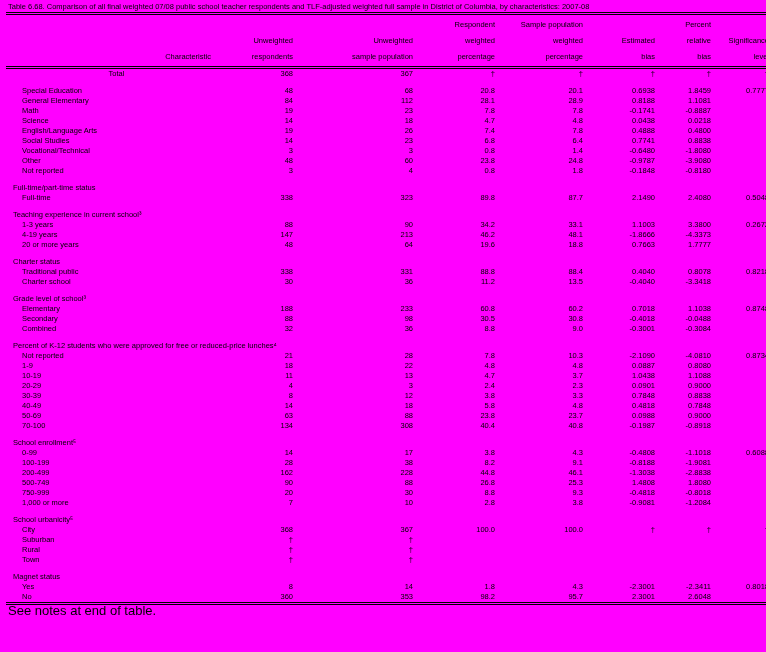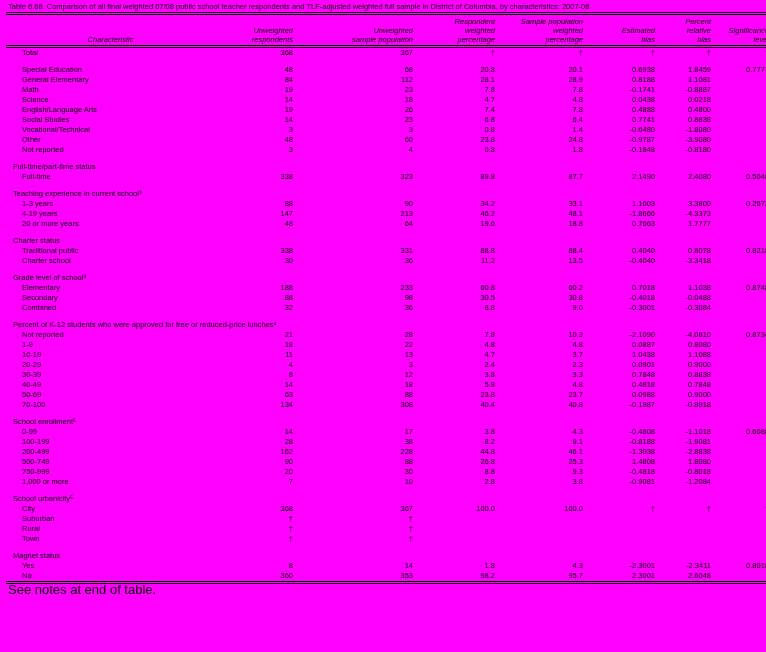--- a/index.html
+++ b/index.html
@@ -20,33 +20,32 @@
   col.c1{width:208px;}
   col.c2{width:82px;}
   col.c3{width:120px;}
   col.c4{width:82px;}
   col.c5{width:88px;}
   col.c6{width:72px;}
   col.c7{width:56px;}
   col.c8{width:58px;}
   thead th{
     font-weight:normal;vertical-align:bottom;text-align:right;
-    white-space:pre-line;padding:2px 3px 1px 3px;line-height:9px;
+    white-space:pre-line;padding:2px 3px 1px 3px;line-height:16px;
     border-bottom:3px double #000;
-    font-style:italic;
-  }
-  thead th.first{text-align:center;padding-left:4px;}
+  }
+  thead th.first{text-align:right;padding-left:4px;}
   td{
     padding:0 3px;text-align:right;white-space:nowrap;
     line-height:10px;vertical-align:top;
   }
   td.label{
     text-align:left;padding-left:16px;white-space:normal;
   }
-  tr.total td.label{padding-left:16px;}
+  tr.total td.label{padding-left:16px;text-align:center;}
   tr.section td{
     text-align:left;padding-left:7px;white-space:normal;line-height:10px;
   }
   tr.spacer td{height:7px;line-height:7px;padding:0;}
   .footer{
     border-top:3px double #000;
     padding:1px 2px;line-height:10px;font-size:13px;
   }
 </style>
 </head>

